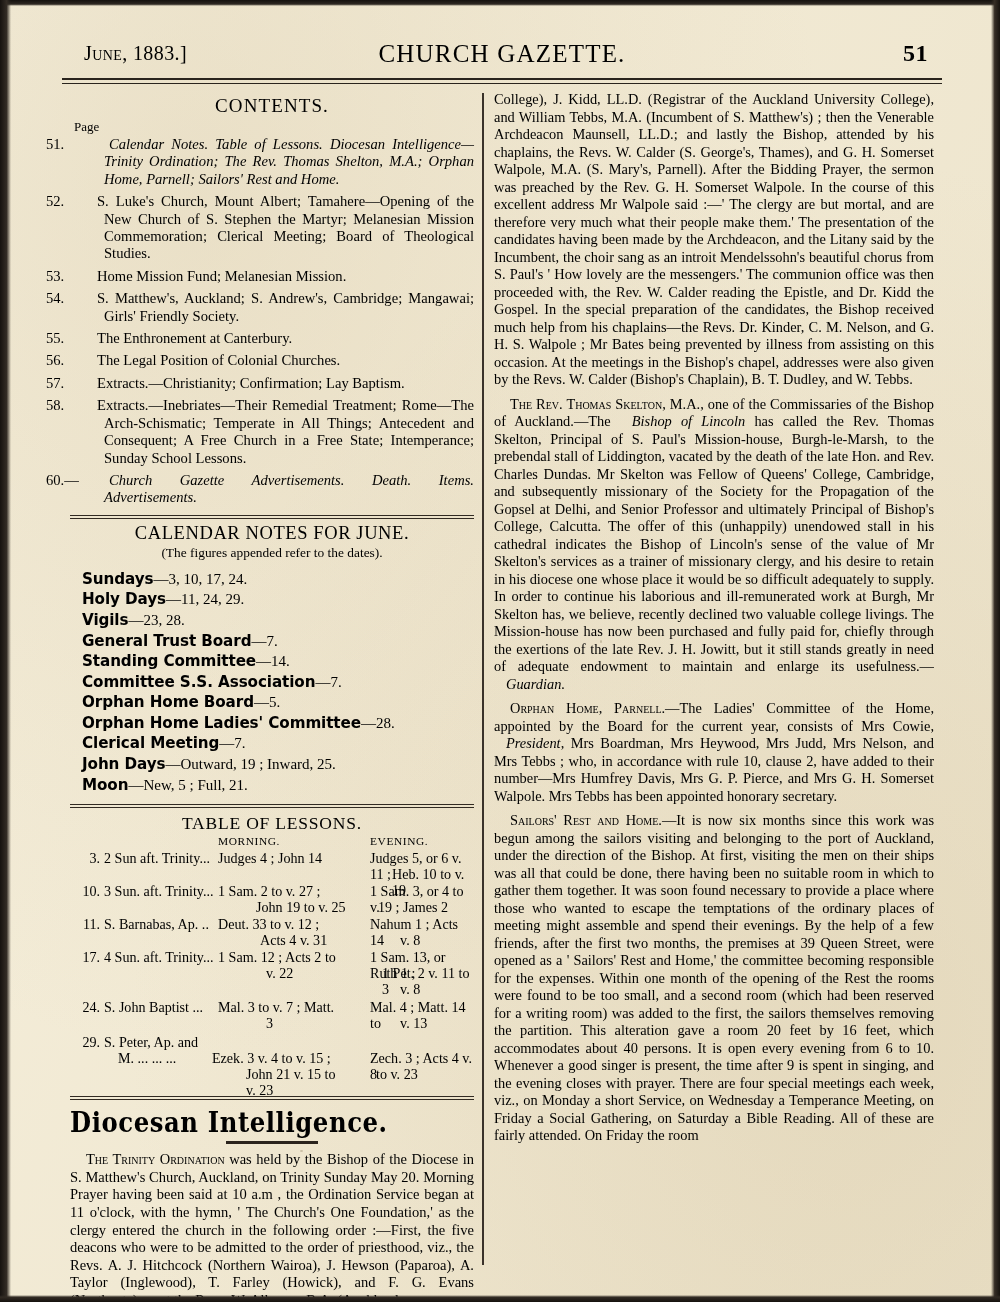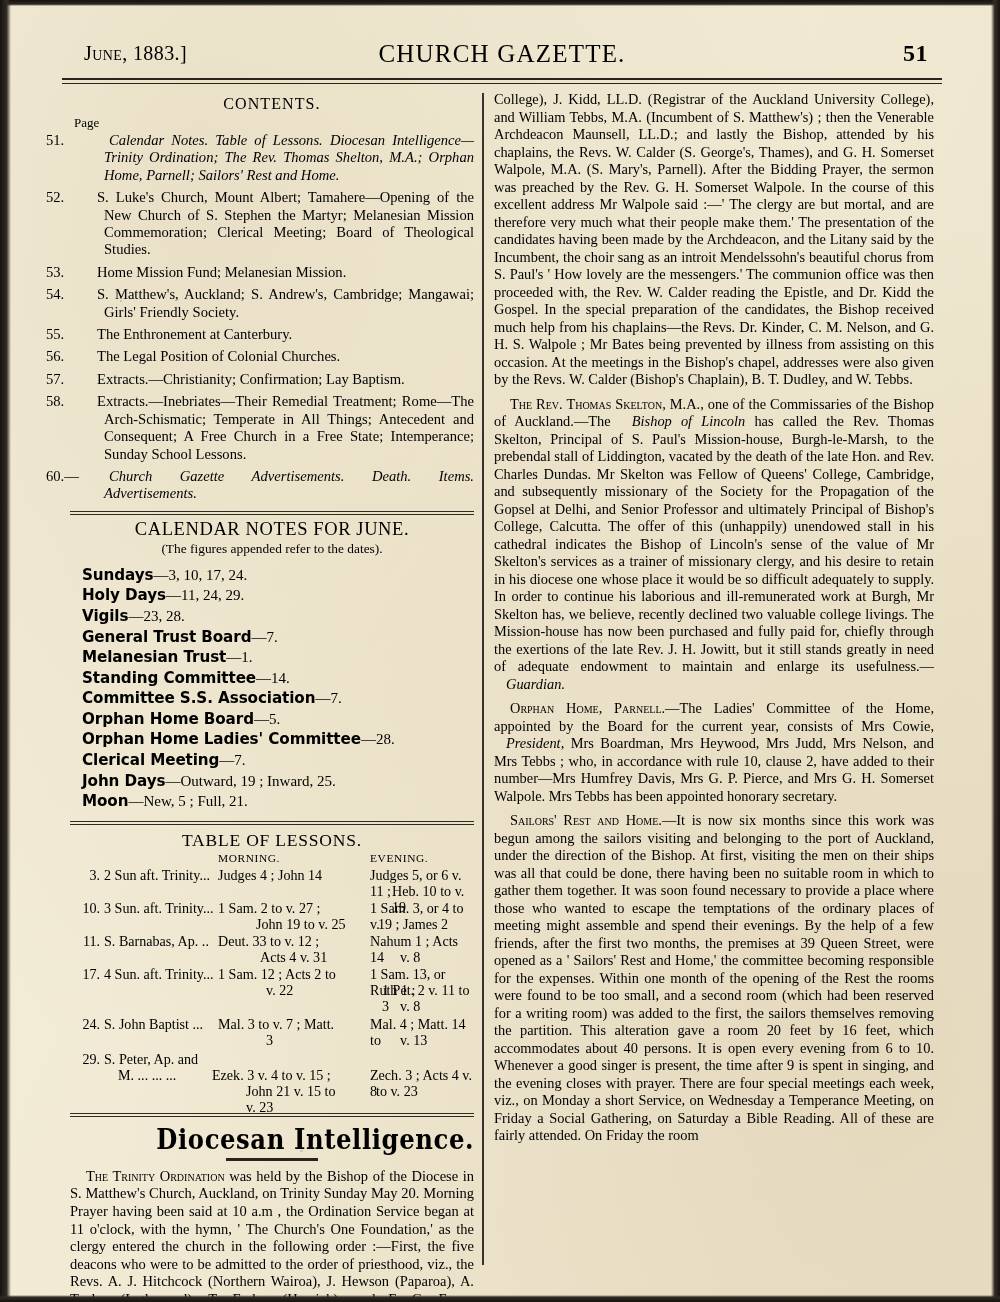--- a/index.html
+++ b/index.html
@@ -40,21 +40,21 @@
   .dblrule{border-top:2.2px solid #2a241d;border-bottom:1px solid #2a241d;height:3px;margin:2px 0 0 0;}
   .dblrule.thin{border-top:1.6px solid #312a22;border-bottom:.9px solid #312a22;height:2px;}
 
   
   #cols{position:relative;margin-top:7px;height:1175px;}
   #colL{position:absolute;left:8px;top:0;width:404px;height:1175px;}
   #colR{position:absolute;left:432px;top:0;width:440px;height:1175px;}
   #vrule{position:absolute;left:420px;top:2px;width:2px;height:1172px;background:#3a322a;}
 
   
-  .sec-title{text-align:center;font-size:16px;letter-spacing:1.1px;margin:4px 0 2px;}
+  .sec-title{text-align:center;font-size:19px;letter-spacing:1.1px;margin:4px 0 2px;}
   .page-lbl{font-size:13px;margin:0 0 1px 4px;}
   .toc{list-style:none;margin:0;padding:0;}
   .toc li{
     font-size:14.6px;line-height:17.4px;
     padding-left:34px;text-indent:-29px;
     margin-bottom:5px;text-align:justify;
     -webkit-hyphens:none;hyphens:none;
   }
   .toc li .num{display:inline-block;min-width:22px;}
   .it{font-style:italic;margin-left:12px;}
@@ -78,21 +78,21 @@
   .tol{font-size:14.1px;line-height:16.2px;}
   .tol .row{position:relative;min-height:16px;}
   .tol .d{position:absolute;left:0;width:30px;text-align:right;}
   .tol .f{position:absolute;left:34px;}
   .tol .mo{position:absolute;left:148px;}
   .tol .ev{position:absolute;left:300px;}
   .tol .c2{position:absolute;}
 
   
   .gothic{
-    text-align:right;font-size:27px;margin:7px 0 3px;
+    text-align:left;font-size:27px;margin:7px 0 3px;
     font-family:"DejaVu Serif","Liberation Serif",serif;
     font-weight:bold;letter-spacing:.6px;
     font-stretch:condensed;
   }
   .shortrule{width:92px;height:3px;background:#2b241d;margin:3px auto 7px;}
   .body-p{
     font-size:14.5px;line-height:17.6px;text-align:justify;
     margin:0 0 7px 0;text-indent:0;
   }
   .body-p.ind{text-indent:16px;}
@@ -136,21 +136,20 @@
 
         <div class="dblrule thin" style="margin:8px 0 4px;"></div>
 
         <div class="cal-title">CALENDAR NOTES FOR JUNE.</div>
         <div class="cal-sub">(The figures appended refer to the dates).</div>
         <ul class="cal-list">
           <li><span class="cal-k">Sundays</span><span class="cal-v">—3, 10, 17, 24.</span></li>
           <li><span class="cal-k">Holy Days</span><span class="cal-v">—11, 24, 29.</span></li>
           <li><span class="cal-k">Vigils</span><span class="cal-v">—23, 28.</span></li>
           <li><span class="cal-k">General Trust Board</span><span class="cal-v">—7.</span></li>
-          <li><span class="cal-k">Melanesian Trust</span><span class="cal-v">—1.</span></li>
           <li><span class="cal-k">Standing Committee</span><span class="cal-v">—14.</span></li>
           <li><span class="cal-k">Committee S.S. Association</span><span class="cal-v">—7.</span></li>
           <li><span class="cal-k">Orphan Home Board</span><span class="cal-v">—5.</span></li>
           <li><span class="cal-k">Orphan Home Ladies' Committee</span><span class="cal-v">—28.</span></li>
           <li><span class="cal-k">Clerical Meeting</span><span class="cal-v">—7.</span></li>
           <li><span class="cal-k">John Days</span><span class="cal-v">—Outward, 19 ; Inward, 25.</span></li>
           <li><span class="cal-k">Moon</span><span class="cal-v">—New, 5 ; Full, 21.</span></li>
         </ul>
 
         <div class="dblrule thin" style="margin:9px 0 4px;"></div>

